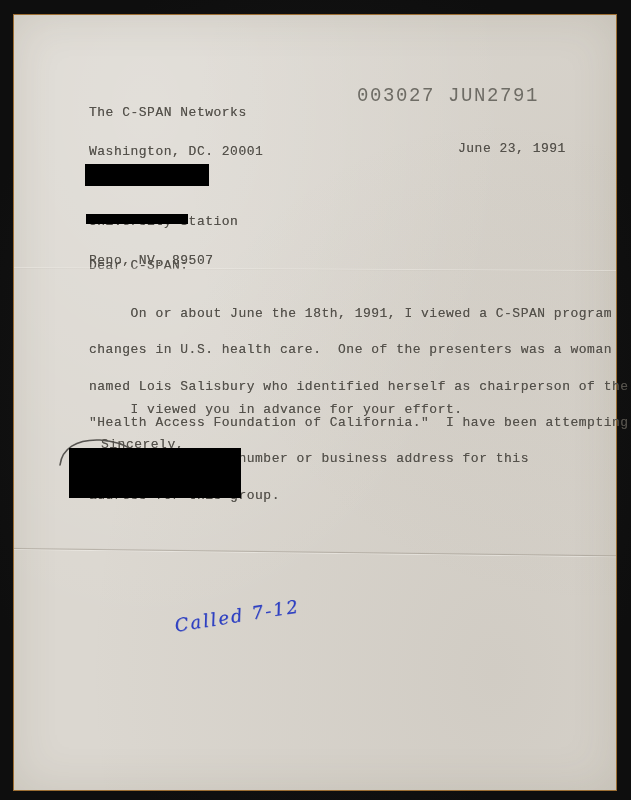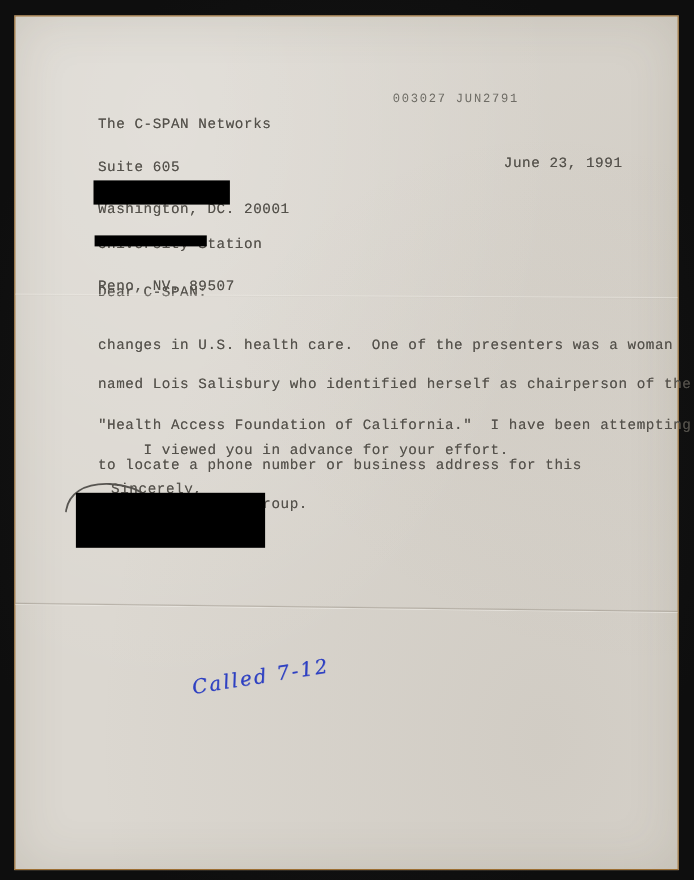--- a/index.html
+++ b/index.html
@@ -41,21 +41,21 @@
     white-space: pre;
     text-shadow: 0 0 0.6px rgba(84,81,75,0.65);
   }
   .type .line { white-space: pre; }
   .addr { line-height: 13px; }
   .stamp {
     position: absolute;
     left: 343px;
     top: 70px;
     color: #6e6c65;
-    font-size: 11px;
+    font-size: 19px;
     letter-spacing: 1.6px;
     white-space: pre;
     filter: blur(0.3px);
     transform: scaleY(1.04);
     font-family: Liberation Mono, monospace;
   }
   .redaction {
     position: absolute;
     background: #000;
   }
@@ -108,40 +108,40 @@
   }
 </style>
 </head>
 <body>
 
 <div class="scan">
   <div class="paper">
 
     <div class="type addr" style="left:75px; top:65px;">
       <div class="line">The C-SPAN Networks</div>
-      <div class="line">Suite 605</div>
       <div class="line">Washington, DC. 20001</div>
     </div>
 
     <div class="stamp">003027 JUN2791</div>
 
     <div class="type" style="left:444px; top:128px;">June 23, 1991</div>
 
     <div class="redaction" style="left:71px; top:149px; width:124px; height:22px;"></div>
 
     <div class="type addr" style="left:75px; top:174px;">
       <div class="line">University Station</div>
       <div class="line">Reno, NV. 89507</div>
     </div>
 
     <div class="redaction" style="left:72px; top:199px; width:102px; height:10px;"></div>
 
     <div class="type" style="left:75px; top:245px;">Dear C-SPAN:</div>
 
     <div class="type" style="left:75px; top:269px;">
+      <div class="line">     On or about June the 18th, 1991, I viewed a C-SPAN program</div>
       <div class="line">changes in U.S. health care.  One of the presenters was a woman</div>
       <div class="line">named Lois Salisbury who identified herself as chairperson of the</div>
       <div class="line">"Health Access Foundation of California."  I have been attempting</div>
       <div class="line">to locate a phone number or business address for this</div>
       <div class="line">address for this group.</div>
     </div>
 
     <div class="type" style="left:75px; top:389px;">     I viewed you in advance for your effort.</div>
 
     <svg class="penstroke" viewBox="0 0 130 40">

